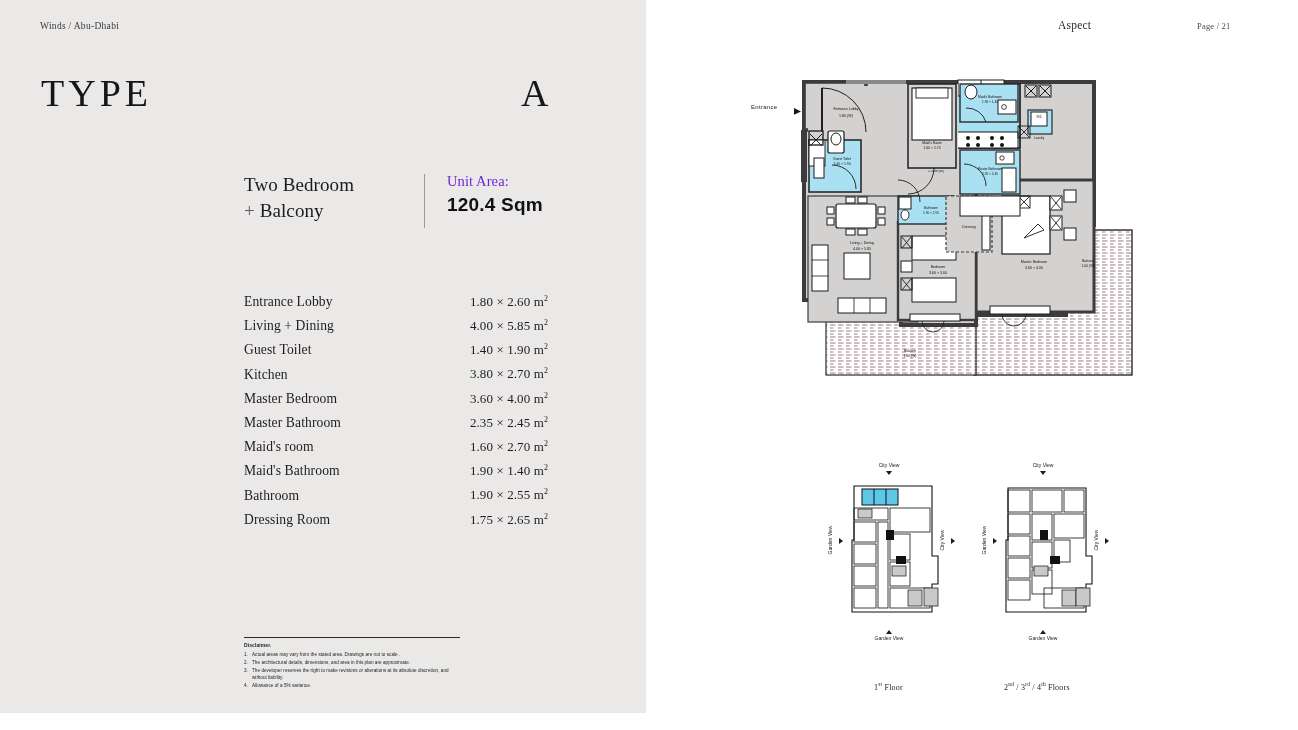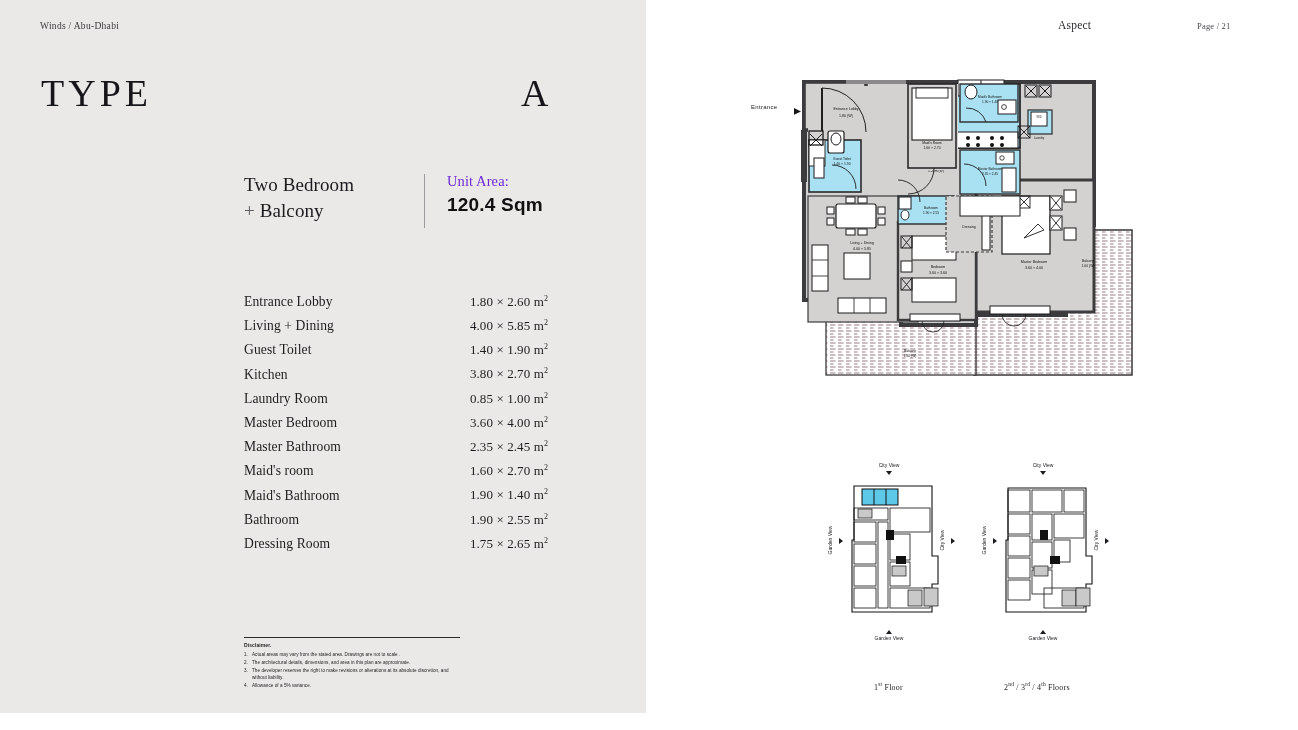--- a/index.html
+++ b/index.html
@@ -159,24 +159,20 @@
             <td>Living + Dining</td>
             <td class="dim">4.00 × 5.85 m<sup>2</sup></td>
           </tr>
           <tr>
             <td>Guest Toilet</td>
             <td class="dim">1.40 × 1.90 m<sup>2</sup></td>
           </tr>
           <tr>
             <td>Kitchen</td>
             <td class="dim">3.80 × 2.70 m<sup>2</sup></td>
-          </tr>
-          <tr>
-            <td>Laundry Room</td>
-            <td class="dim">0.85 × 1.00 m<sup>2</sup></td>
           </tr>
           <tr>
             <td>Master Bedroom</td>
             <td class="dim">3.60 × 4.00 m<sup>2</sup></td>
           </tr>
           <tr>
             <td>Master Bathroom</td>
             <td class="dim">2.35 × 2.45 m<sup>2</sup></td>
           </tr>
           <tr>

